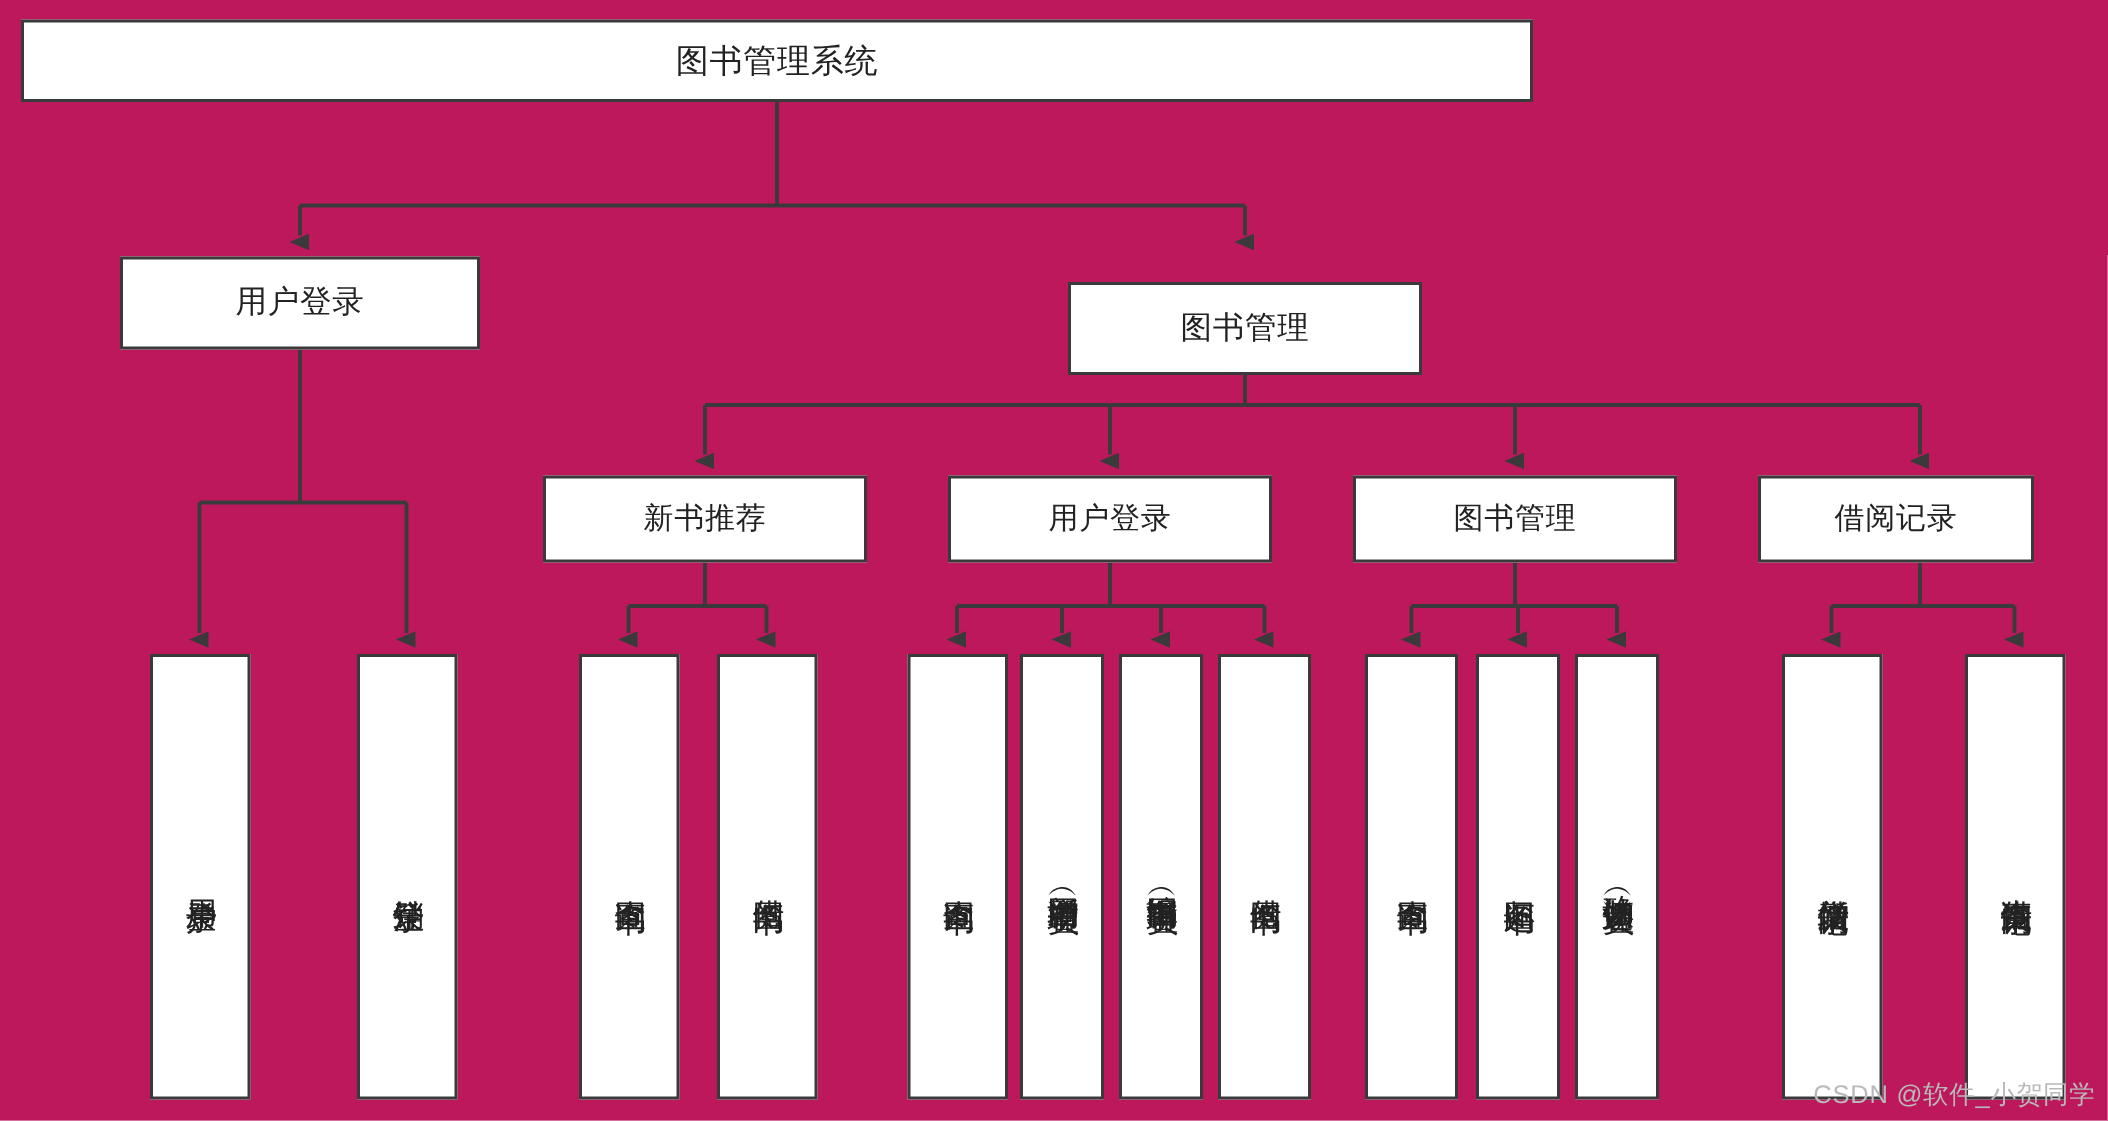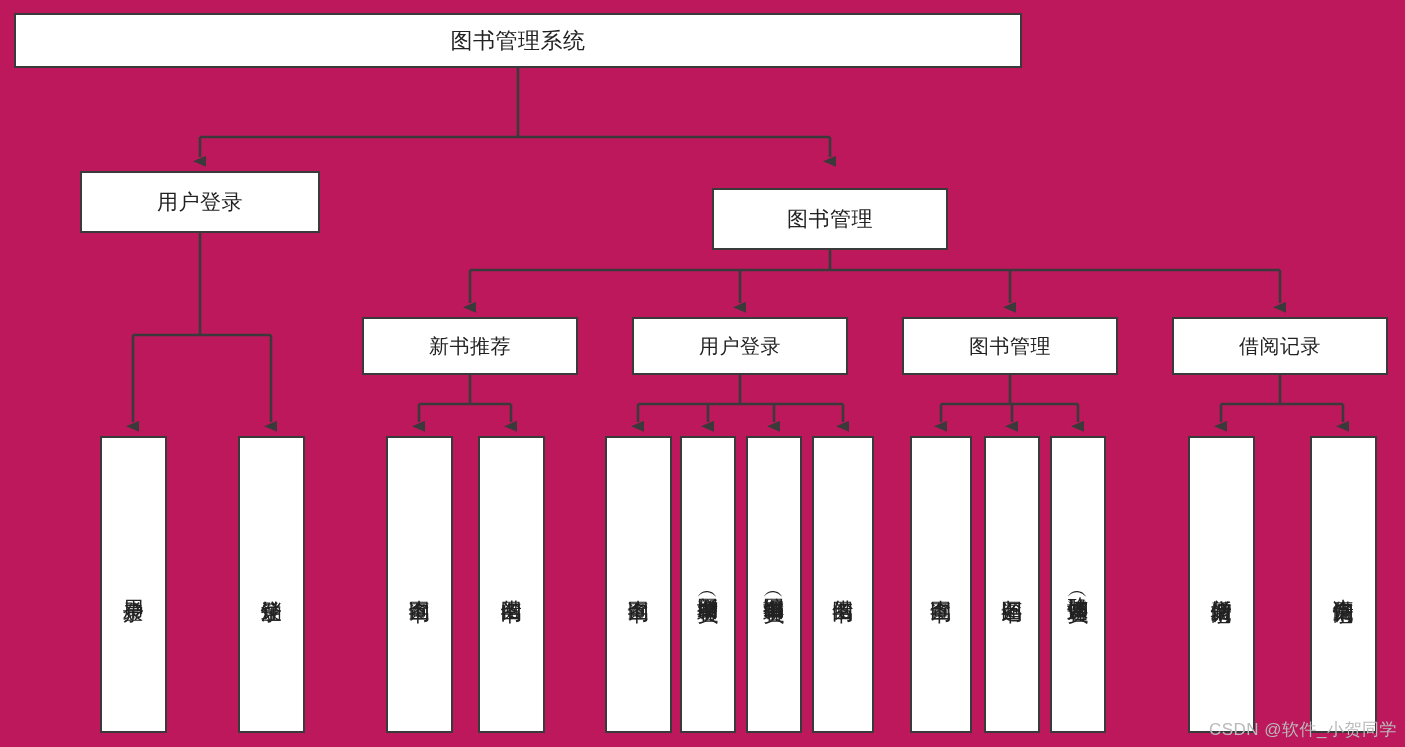--- a/index.html
+++ b/index.html
@@ -141,21 +141,21 @@
   </div>
 
   <div class="node-box level2" style="left:632px; top:317px; width:216px; height:58px;">
     <span class="node-label-h">用户登录</span>
   </div>
 
   <div class="node-box level2" style="left:902px; top:317px; width:216px; height:58px;">
     <span class="node-label-h">图书管理</span>
   </div>
 
-  <div class="node-box level2" style="left:1172px; top:317px; width:216px; height:58px;">
+  <div class="node-box level2" style="left:1172px; top:317px; width:184px; height:58px;">
     <span class="node-label-h">借阅记录</span>
   </div>
 
   <div class="node-box leaf" style="left:100px; top:436px; width:67px; height:297px;">
     <span class="node-label-v">用户登录</span>
   </div>
 
   <div class="node-box leaf" style="left:238px; top:436px; width:67px; height:297px;">
     <span class="node-label-v">注销登录</span>
   </div>

